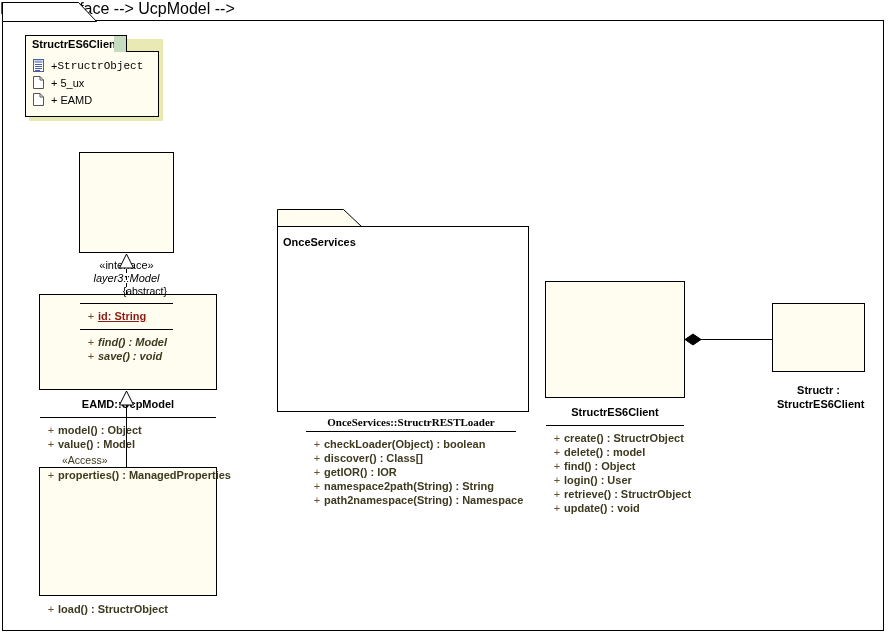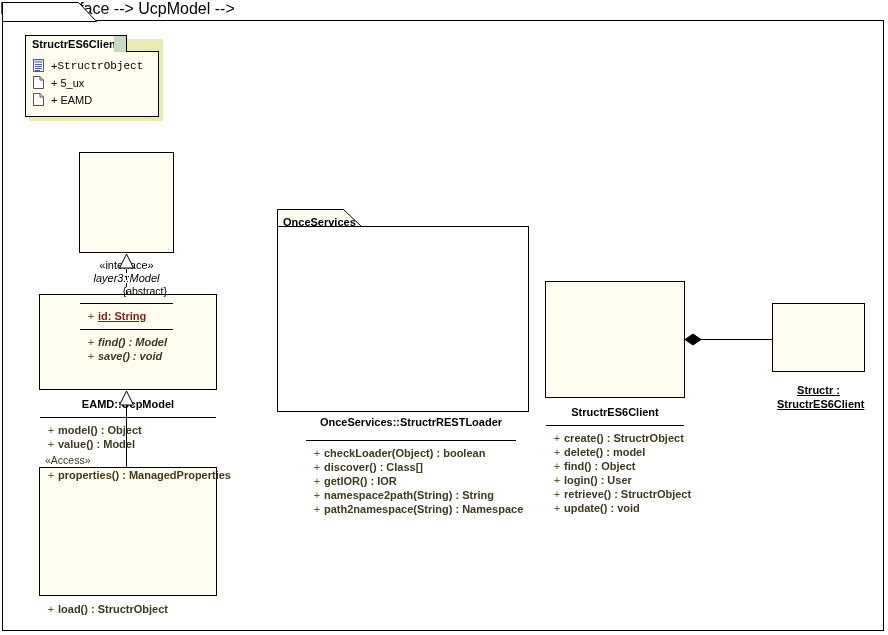--- a/index.html
+++ b/index.html
@@ -87,21 +87,21 @@
     line-height:13px;
   }
   .iface-name{
     font-style:italic;font-weight:normal;display:block;line-height:13px;
   }
   .iface-abstract{
     font-weight:normal;font-size:10.5px;
     display:block;text-align:right;padding-right:2px;line-height:13px;
   }
   .obj-name{
-    text-decoration:underline;display:block;line-height:14px;
+    display:block;line-height:14px;
   }
 
   .compartment{
     padding:5px 2px 6px 2px;
     border-bottom:1px solid #000;
   }
   .compartment.last{border-bottom:none;}
   .feat{
     display:flex;
     align-items:baseline;
@@ -121,20 +121,21 @@
     font-size:11px;
     font-weight:bold;
   }
   .ftext.ital{font-style:italic;}
   .ftext.red{color:#8B1A13;text-decoration:underline;}
   .sec-stereo{
     font-size:10.5px;
     color:#3d3a1f;
     padding:3px 2px 1px 3px;
     line-height:13px;
+    margin-left:17px;
   }
 
   
   .pkg{
     position:absolute;
     box-sizing:border-box;
   }
   .pkg-tab{
     position:absolute;
     left:0;top:0;
@@ -293,30 +294,30 @@
     </div>
   </div>
 
   
   <div class="pkg" style="left:277px;top:209px;width:252px;height:203px;">
     <div class="pkg-tab" style="width:86px;border:none;background:transparent;"></div>
     <svg class="ov" style="left:0;top:0;width:252px;height:203px;">
       <path d="M0.5 17.5 L0.5 0.5 L66.5 0.5 L84.5 17.5 Z" fill="#FEFDF0" stroke="#000" stroke-width="1"></path>
       <rect x="0.5" y="17.5" width="251" height="185" fill="#ffffff" stroke="#000" stroke-width="1"></rect>
     </svg>
-    <div style="position:absolute;left:0;top:0;width:86px;height:25px;display:flex;align-items:center;z-index:5;">
+    <div style="position:absolute;left:0;top:16px;width:86px;height:25px;display:flex;align-items:flex-end;z-index:5;">
       <span class="pkg-tab-label">OnceServices</span>
     </div>
   </div>
 
   
   <div class="umlbox" style="left:305px;top:281px;width:212px;height:117px;">
     <div class="shadow" style="left:4px;top:4px;width:212px;height:117px;z-index:-1;"></div>
     <div class="greenbar"></div>
-    <div class="cls-header" style="padding-top:0;padding-bottom:11px;">
+    <div class="cls-header" style="padding-top:0;padding-bottom:2px;font-family:Liberation Serif, serif;">
       <div class="stereo-top">Loader</div>
       <span>OnceServices::StructrRESTLoader</span>
     </div>
     <div class="compartment last">
       <div class="feat">
         <span class="vis">+</span>
         <span class="ftext">checkLoader(Object) : boolean</span>
       </div>
       <div class="feat">
         <span class="vis">+</span>

